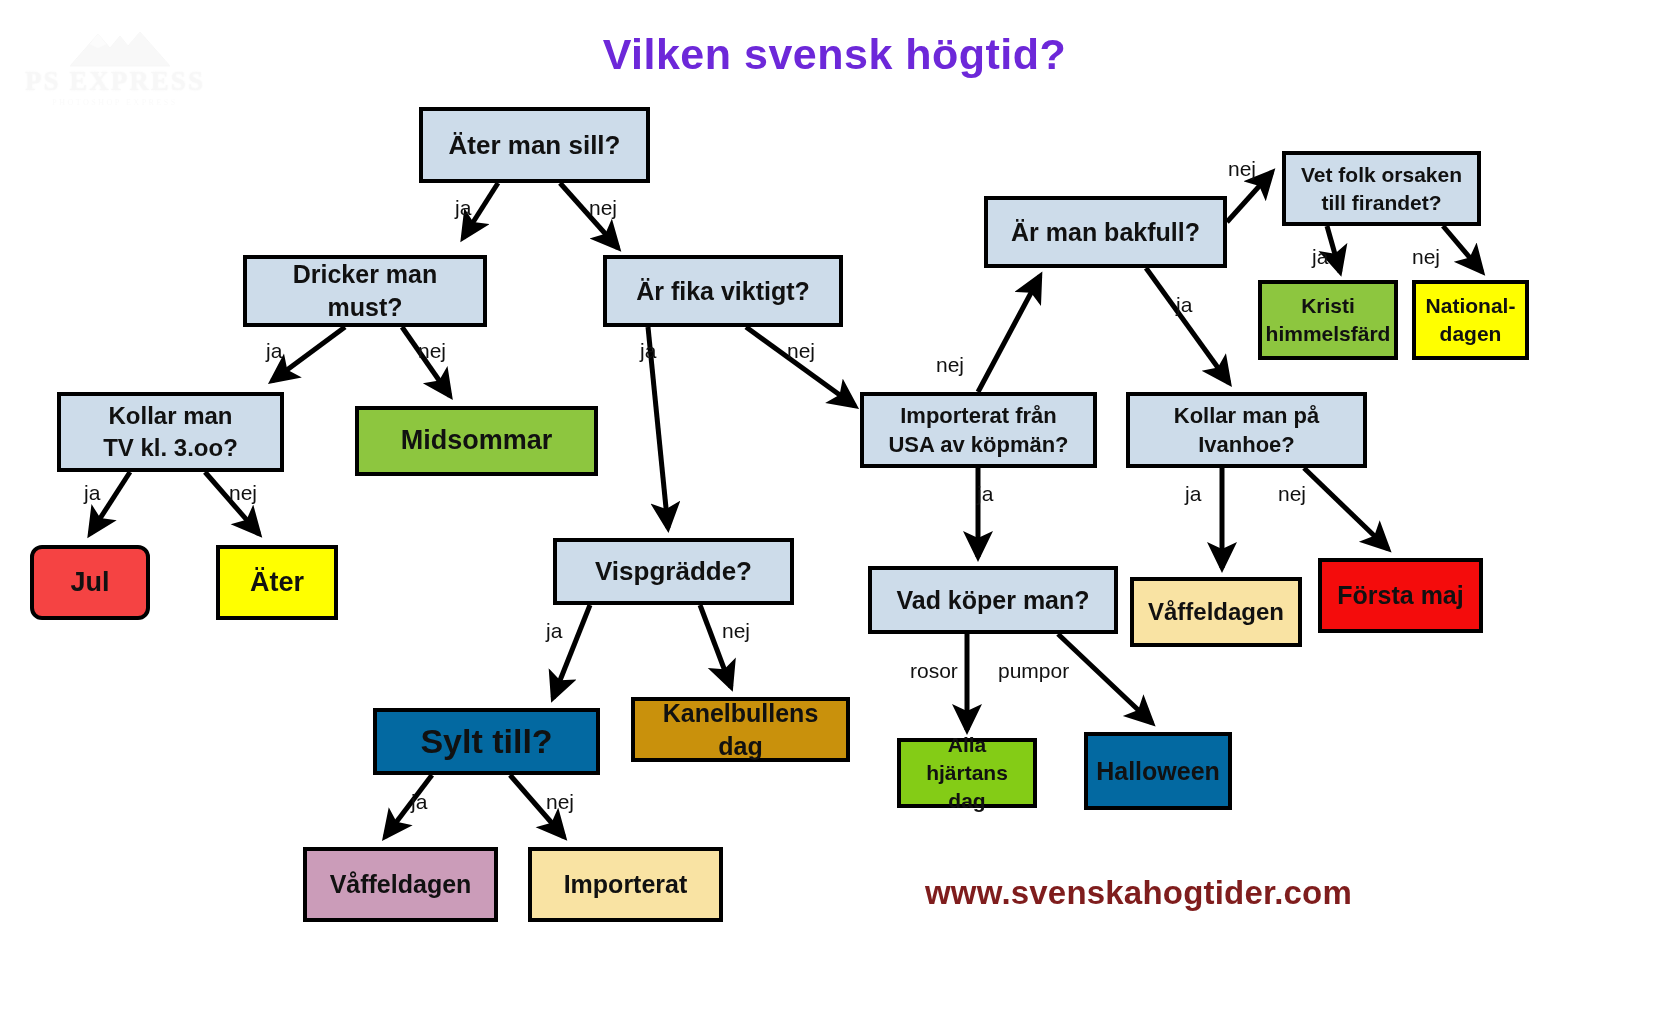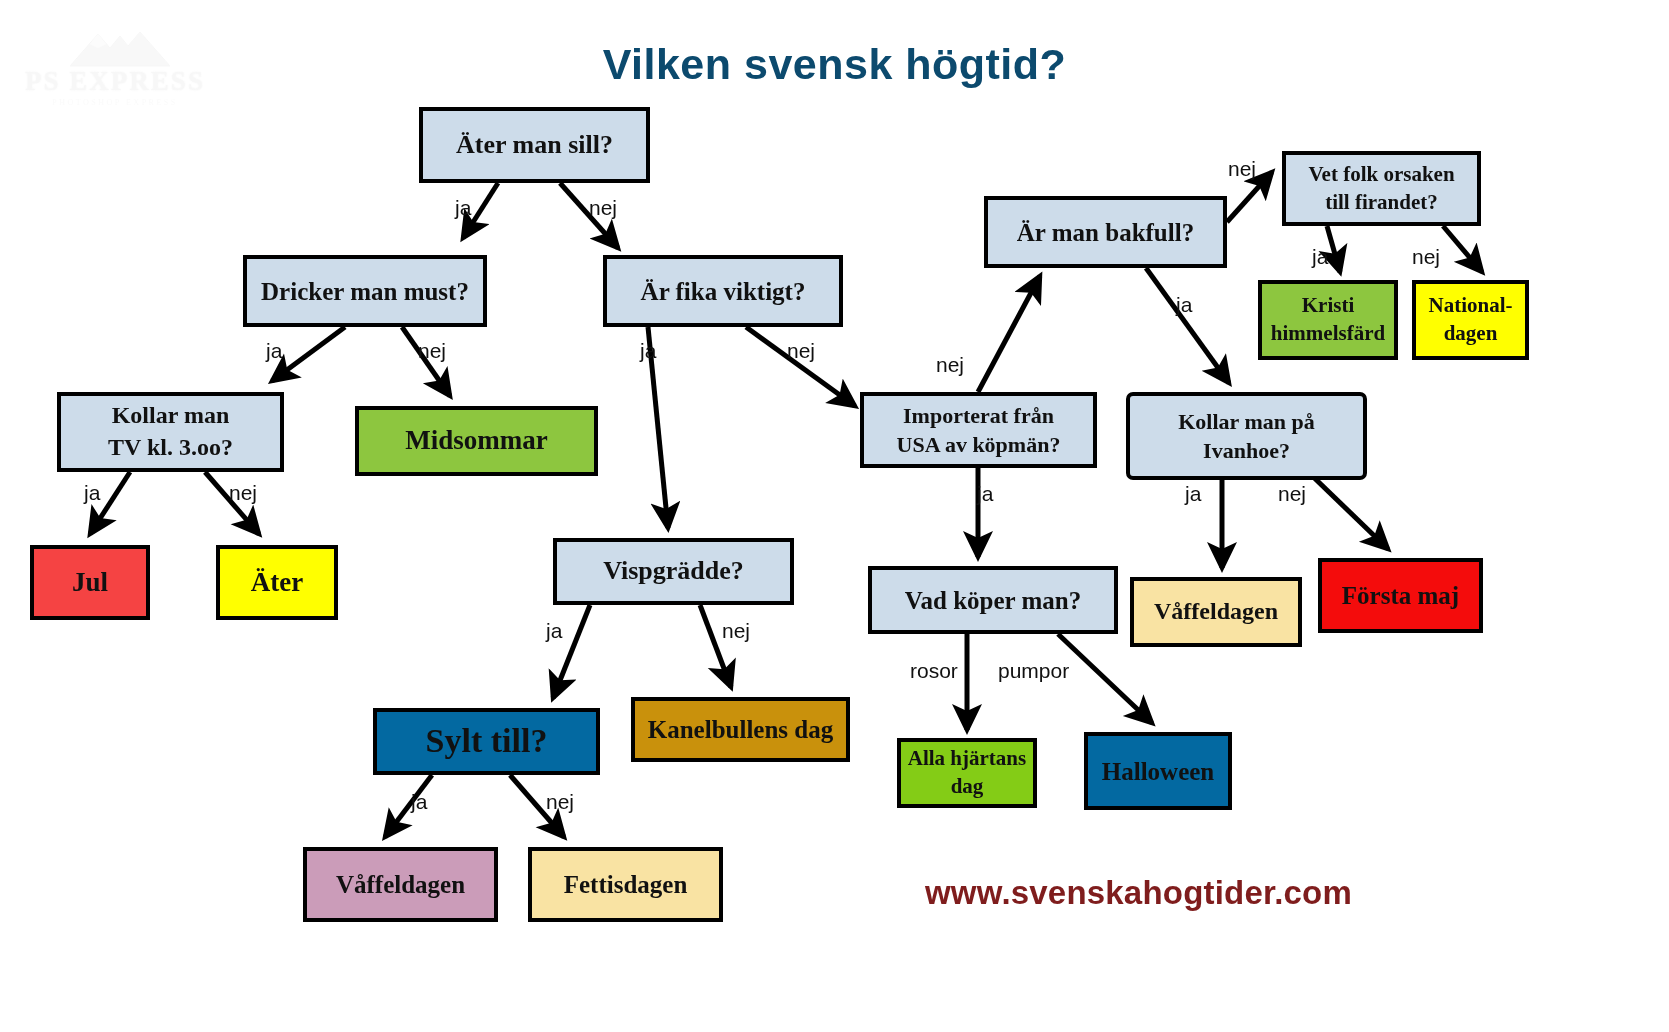--- a/index.html
+++ b/index.html
@@ -51,23 +51,22 @@
   }
   
   .title {
     position: absolute;
     left: 0;
     top: 30px;
     width: 1669px;
     text-align: center;
     font-size: 43px;
     font-weight: bold;
-    color: #0c4a6e;
+    color: #6d28d9;
     letter-spacing: 0.5px;
-    margin-top: 10px;
   }
   
   .url {
     position: absolute;
     left: 925px;
     top: 874px;
     font-size: 33px;
     font-weight: bold;
     color: #7f1d1d;
     letter-spacing: 0.2px;
@@ -88,21 +87,20 @@
     border: 4px solid #000000;
     display: flex;
     align-items: center;
     justify-content: center;
     text-align: center;
     font-weight: bold;
     color: #111111;
     line-height: 1.32;
     padding: 2px 6px;
     white-space: pre-line;
-    font-family: Liberation Serif, serif;
   }
   .node.decision { background: #cddcea; }
   .edge-label {
     position: absolute;
     font-size: 21px;
     font-weight: normal;
     color: #111111;
     white-space: nowrap;
   }
 </style>
@@ -154,37 +152,37 @@
       </g>
   </svg>
 
   <div id="node-layer">
       <div class="node decision" style="left: 419px; top: 107px; width: 231px; height: 76px; font-size: 26px; background: rgb(205, 220, 234);">Äter man sill?</div>
       <div class="node decision" style="left: 243px; top: 255px; width: 244px; height: 72px; font-size: 25px; background: rgb(205, 220, 234);">Dricker man must?</div>
       <div class="node decision" style="left: 603px; top: 255px; width: 240px; height: 72px; font-size: 25px; background: rgb(205, 220, 234);">Är fika viktigt?</div>
       <div class="node decision" style="left: 57px; top: 392px; width: 227px; height: 80px; font-size: 24px; background: rgb(205, 220, 234);">Kollar man
 TV kl. 3.oo?</div>
       <div class="node" style="left: 355px; top: 406px; width: 243px; height: 70px; font-size: 27px; background: rgb(141, 198, 63);">Midsommar</div>
-      <div class="node" style="left: 30px; top: 545px; width: 120px; height: 75px; font-size: 27px; background: rgb(245, 67, 67);">Jul</div>
+      <div class="node" style="left: 30px; top: 545px; width: 120px; height: 75px; font-size: 27px; background: rgb(245, 67, 67); border-radius: 12px;">Jul</div>
       <div class="node" style="left: 216px; top: 545px; width: 122px; height: 75px; font-size: 27px; background: rgb(255, 255, 0);">Äter</div>
       <div class="node decision" style="left: 553px; top: 538px; width: 241px; height: 67px; font-size: 26px; background: rgb(205, 220, 234);">Vispgrädde?</div>
       <div class="node" style="left: 631px; top: 697px; width: 219px; height: 65px; font-size: 25px; background: rgb(201, 145, 12);">Kanelbullens dag</div>
       <div class="node decision" style="left: 373px; top: 708px; width: 227px; height: 67px; font-size: 34px; background: #0369a1;">Sylt till?</div>
       <div class="node" style="left: 303px; top: 847px; width: 195px; height: 75px; font-size: 25px; background: rgb(203, 156, 185);">Våffeldagen</div>
-      <div class="node" style="left: 528px; top: 847px; width: 195px; height: 75px; font-size: 25px; background: rgb(249, 227, 163);">Fettisdagen</div>
+      <div class="node" style="left: 528px; top: 847px; width: 195px; height: 75px; font-size: 25px; background: rgb(249, 227, 163);">Importerat</div>
       <div class="node decision" style="left: 984px; top: 196px; width: 243px; height: 72px; font-size: 25px; background: rgb(205, 220, 234);">Är man bakfull?</div>
       <div class="node decision" style="left: 1282px; top: 151px; width: 199px; height: 75px; font-size: 21px; background: rgb(205, 220, 234);">Vet folk orsaken
 till firandet?</div>
       <div class="node" style="left: 1258px; top: 280px; width: 140px; height: 80px; font-size: 21px; background: rgb(141, 198, 63);">Kristi
 himmelsfärd</div>
       <div class="node" style="left: 1412px; top: 280px; width: 117px; height: 80px; font-size: 21px; background: rgb(255, 255, 0);">National-
 dagen</div>
       <div class="node decision" style="left: 860px; top: 392px; width: 237px; height: 76px; font-size: 22px; background: rgb(205, 220, 234);">Importerat från
 USA av köpmän?</div>
-      <div class="node decision" style="left: 1126px; top: 392px; width: 241px; height: 88px; font-size: 22px; background: rgb(205, 220, 234); border-radius: 7px;">Kollar man på
+      <div class="node decision" style="left: 1126px; top: 392px; width: 241px; height: 76px; font-size: 22px; background: rgb(205, 220, 234);">Kollar man på
 Ivanhoe?</div>
       <div class="node decision" style="left: 868px; top: 566px; width: 250px; height: 68px; font-size: 25px; background: rgb(205, 220, 234);">Vad köper man?</div>
       <div class="node" style="left: 1130px; top: 577px; width: 172px; height: 70px; font-size: 24px; background: rgb(249, 227, 163);">Våffeldagen</div>
       <div class="node" style="left: 1318px; top: 558px; width: 165px; height: 75px; font-size: 25px; background: rgb(244, 12, 12); text-align: center;">Första maj</div>
       <div class="node" style="left: 897px; top: 738px; width: 140px; height: 70px; font-size: 21px; background: #84cc16;">Alla hjärtans
 dag</div>
       <div class="node" style="left: 1084px; top: 732px; width: 148px; height: 78px; font-size: 25px; background: #0369a1;">Halloween</div>
     </div>
   <div id="label-layer">
       <div class="edge-label" style="left: 455px; top: 196px;">ja</div>

